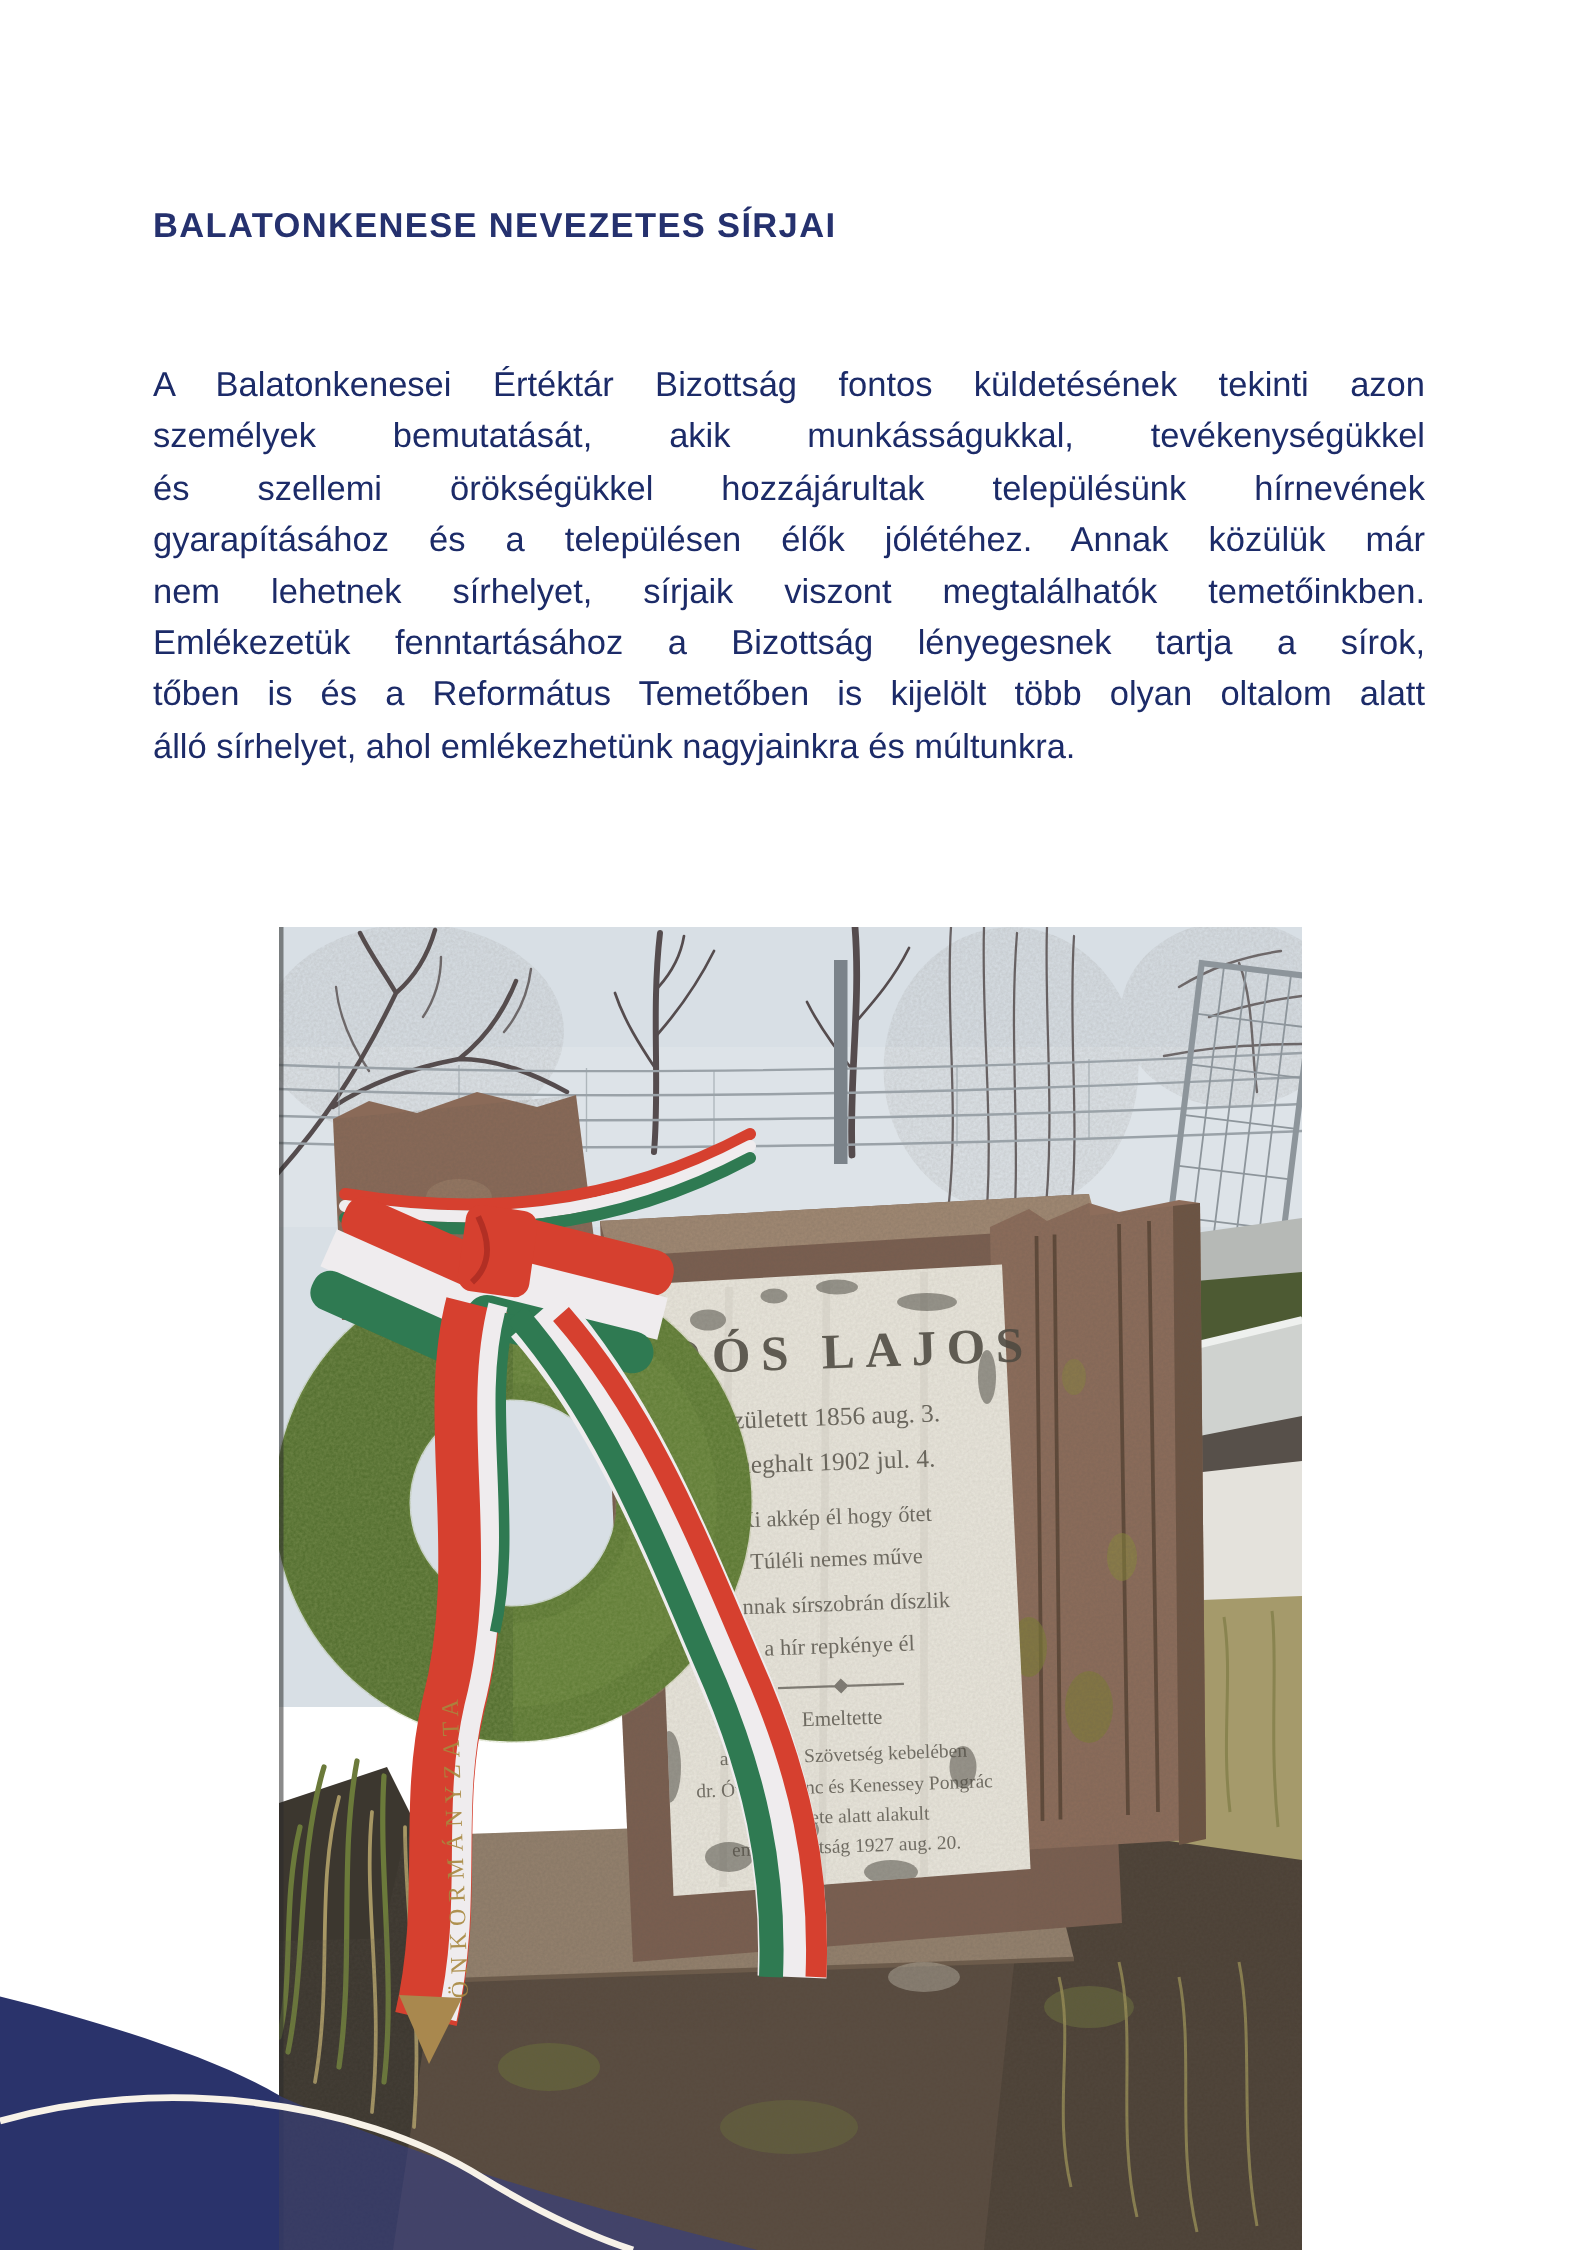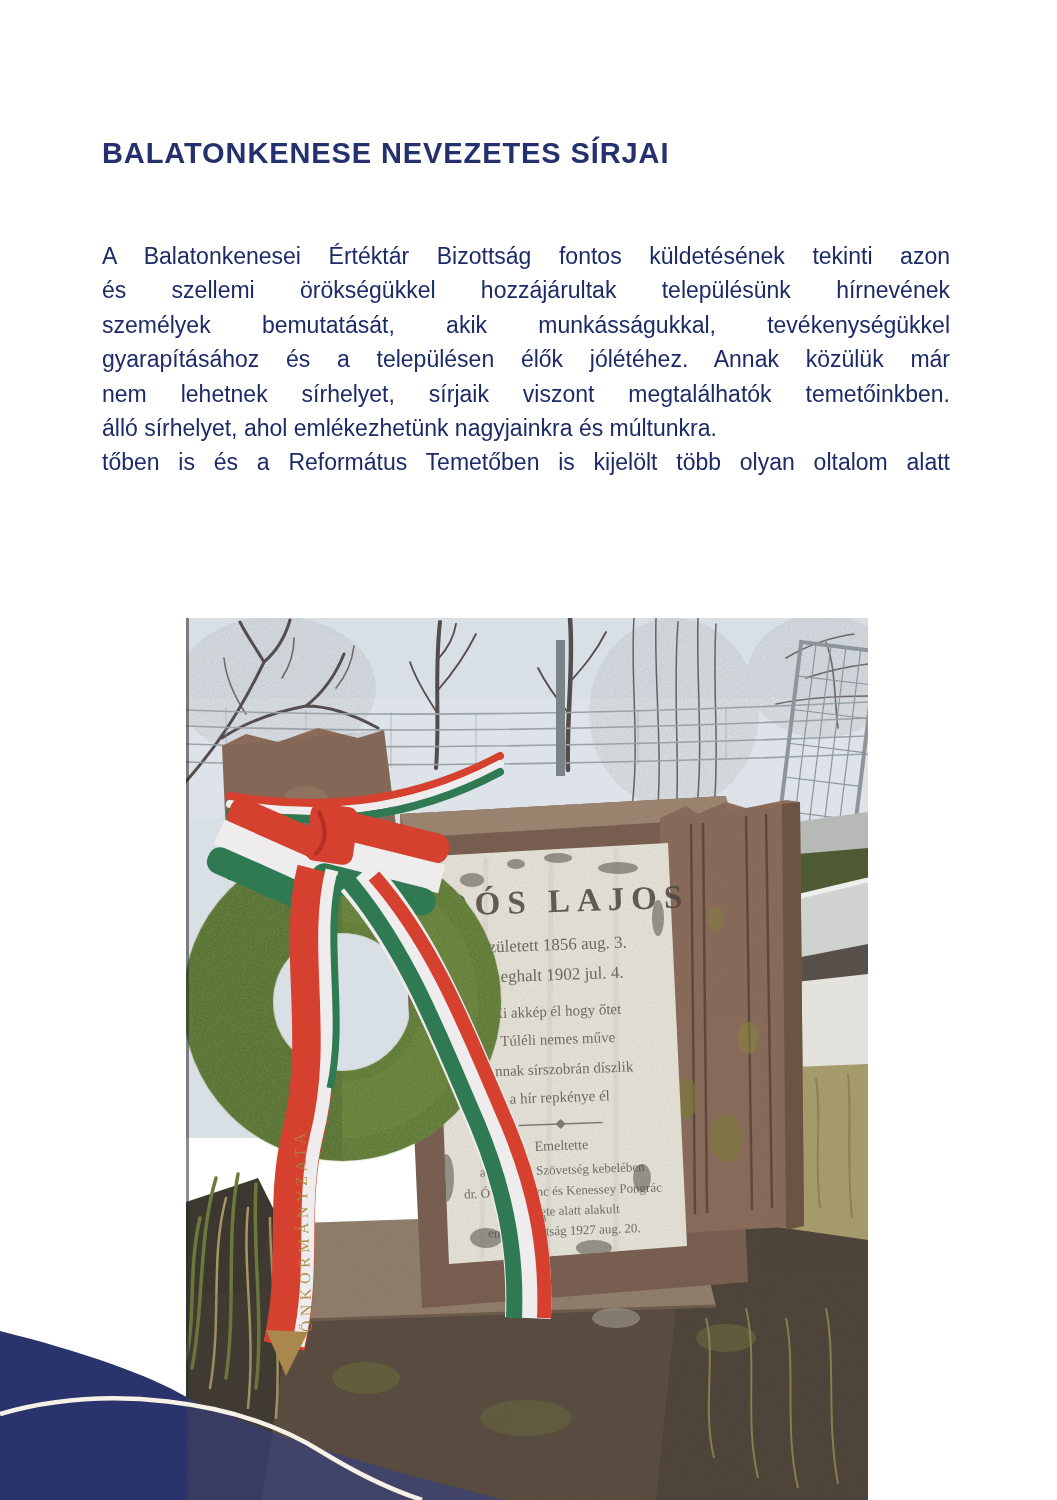--- a/index.html
+++ b/index.html
@@ -2,21 +2,21 @@
 <html><head>
 <meta charset="utf-8">
 <style>
   html,body{margin:0;padding:0}
   body{
     width:1057px;height:1500px;position:relative;overflow:hidden;
     background:#ffffff;font-family:"Liberation Sans",sans-serif;
   }
   .title{
     position:absolute;left:102px;top:137px;margin:0;
-    font-size:29px;font-weight:bold;letter-spacing:.9px;color:#25316e;
+    font-size:23px;font-weight:bold;letter-spacing:.9px;color:#25316e;
   }
   .bodytext{
     position:absolute;left:102px;top:239px;width:848px;
     color:#1c2b68;font-size:23px;line-height:34.4px;
   }
   .jline{text-align:justify;text-align-last:justify;white-space:normal}
   .jline.last{text-align:justify;text-align-last:left}
   figure.photo{
     position:absolute;left:186px;top:618px;width:682px;height:882px;
     margin:0;z-index:1;line-height:0;
@@ -26,26 +26,27 @@
 </style>
 </head>
 <body>
 
 <main>
 
   <h1 class="title">BALATONKENESE NEVEZETES SÍRJAI</h1>
 
   <section class="bodytext">
     <div class="jline">A Balatonkenesei Értéktár Bizottság fontos küldetésének tekinti azon</div>
+    <div class="jline">személyek bemutatását, akik munkásságukkal, tevékenységükkel</div>
     <div class="jline">és szellemi örökségükkel hozzájárultak településünk hírnevének</div>
-    <div class="jline">személyek bemutatását, akik munkásságukkal, tevékenységükkel</div>
     <div class="jline">gyarapításához és a településen élők jólétéhez. Annak közülük már</div>
     <div class="jline">nem lehetnek sírhelyet, sírjaik viszont megtalálhatók temetőinkben.</div>
+    <div class="jline">Emlékezetük fenntartásához a Bizottság lényegesnek tartja a sírok,</div>
+    <div class="jline">tőben is és a Református Temetőben is kijelölt több olyan oltalom alatt</div>
     <div class="jline last">álló sírhelyet, ahol emlékezhetünk nagyjainkra és múltunkra.</div>
-    <div class="jline">tőben is és a Református Temetőben is kijelölt több olyan oltalom alatt</div>
   </section>
 
   <figure class="photo">
   <svg width="682" height="882" viewBox="0 0 682 882" xmlns="http://www.w3.org/2000/svg">
     <defs>
       <filter id="fNoiseDark" x="-5%" y="-5%" width="110%" height="110%">
         <feTurbulence type="fractalNoise" baseFrequency="0.55" numOctaves="3" stitchTiles="stitch" result="n"></feTurbulence>
         <feColorMatrix in="n" type="matrix" values="0 0 0 0 0.12  0 0 0 0 0.10  0 0 0 0 0.08  0.9 0 0 0 0"></feColorMatrix>
       </filter>
       <filter id="fNoiseGreen" x="-5%" y="-5%" width="110%" height="110%">

